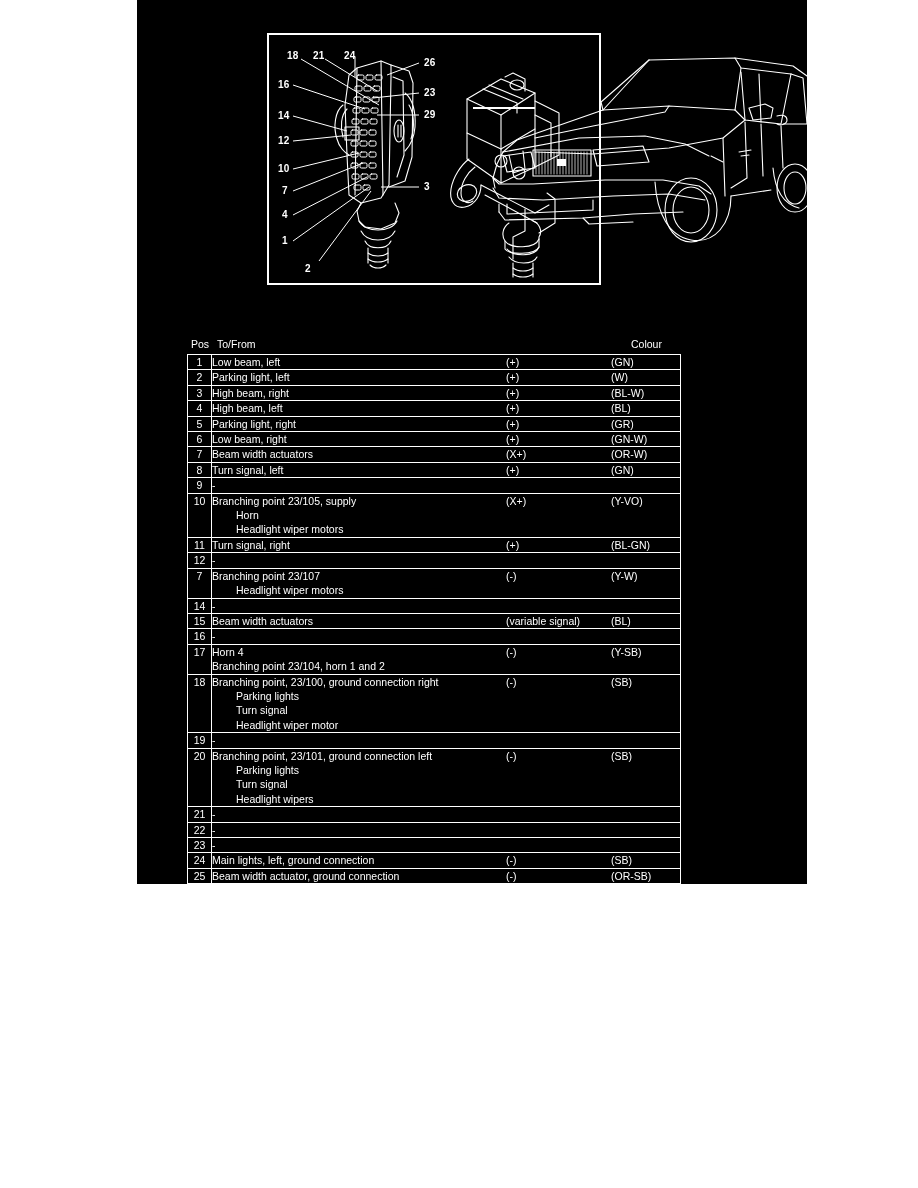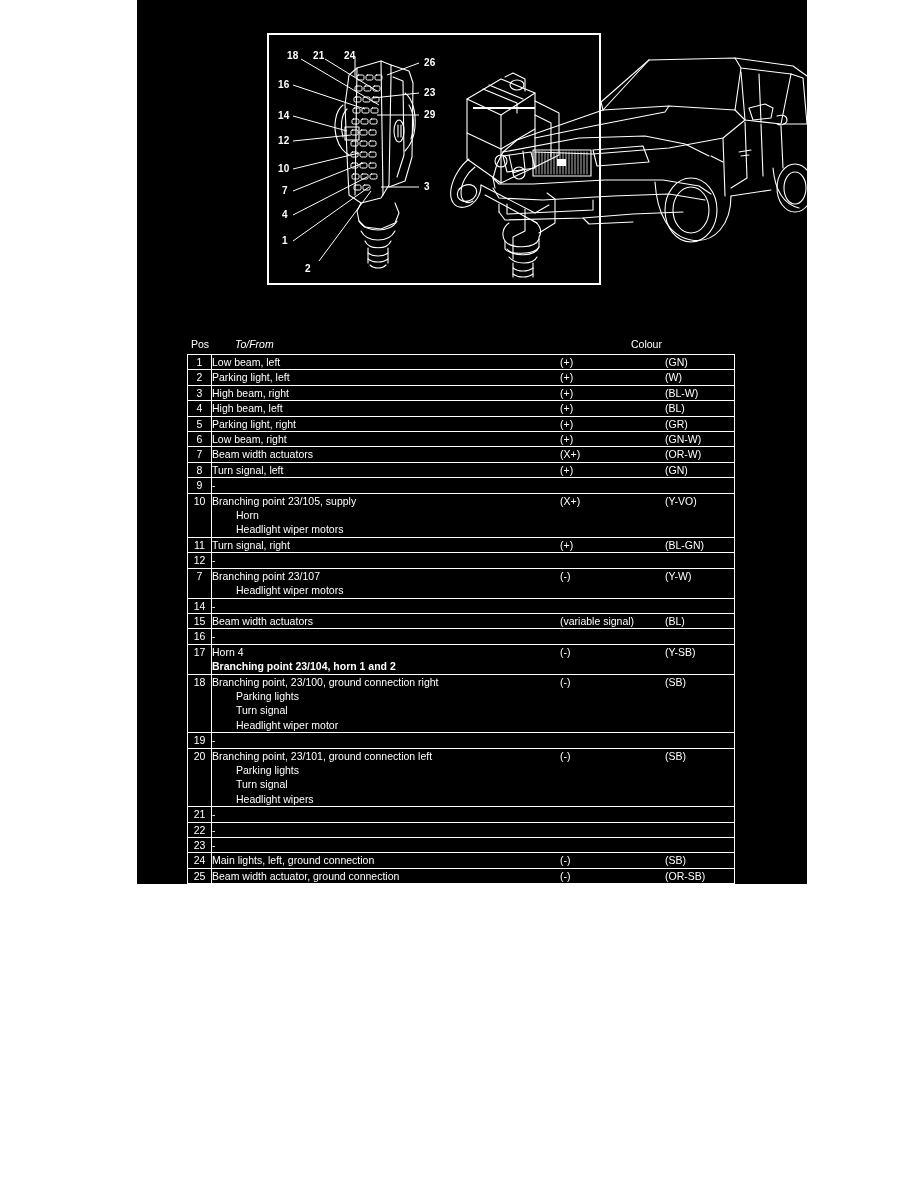--- a/index.html
+++ b/index.html
@@ -22,36 +22,36 @@
   #vehicle{position:absolute;left:462px;top:28px;width:334px;height:232px;}
 
   
   #link-line{position:absolute;left:462px;top:135px;width:60px;height:2px;background:#ffffff;}
 
   
   #table-wrap{position:absolute;left:176px;top:338px;width:493px;}
   .thead{position:relative;height:16px;}
   .th{position:absolute;color:#ffffff;font-size:10.5px;font-weight:400;top:0;white-space:nowrap;}
   .th-pos{left:4px;}
-  .th-tofrom{left:48px;font-style:italic;}
+  .th-tofrom{left:30px;}
   .th-colour{left:444px;}
 
   table.pinout{border-collapse:collapse;width:493px;table-layout:fixed;
     border-top:1.5px solid #ffffff;border-left:1.5px solid #ffffff;
     border-right:1.5px solid #ffffff;border-bottom:1.5px solid #ffffff;}
   table.pinout tr{}
   table.pinout td{color:#ffffff;font-size:10.5px;font-weight:400;
     border-bottom:1px solid #ffffff;padding:0;vertical-align:top;line-height:14.4px;}
   table.pinout tr:last-child td{border-bottom:none;}
   td.c-pos{width:23px;border-right:1px solid #ffffff;text-align:center;padding-top:1px;}
-  td.c-desc{width:348px;padding-left:8px;padding-top:1px;}
+  td.c-desc{width:294px;padding-left:8px;padding-top:1px;}
   td.c-sig{width:105px;padding-left:22px;padding-top:1px;white-space:nowrap;}
   td.c-col{width:69px;padding-left:5px;padding-top:1px;white-space:nowrap;}
   .sub{display:block;padding-left:24px;}
-  .cont{display:block;padding-left:0;font-weight:bold;}
+  .cont{display:block;padding-left:0;}
   .dash{display:block;}
 </style>
 </head>
 <body>
 
 <div id="sheet">
 
   <div id="black-panel">
 
     <div id="illu-frame">

